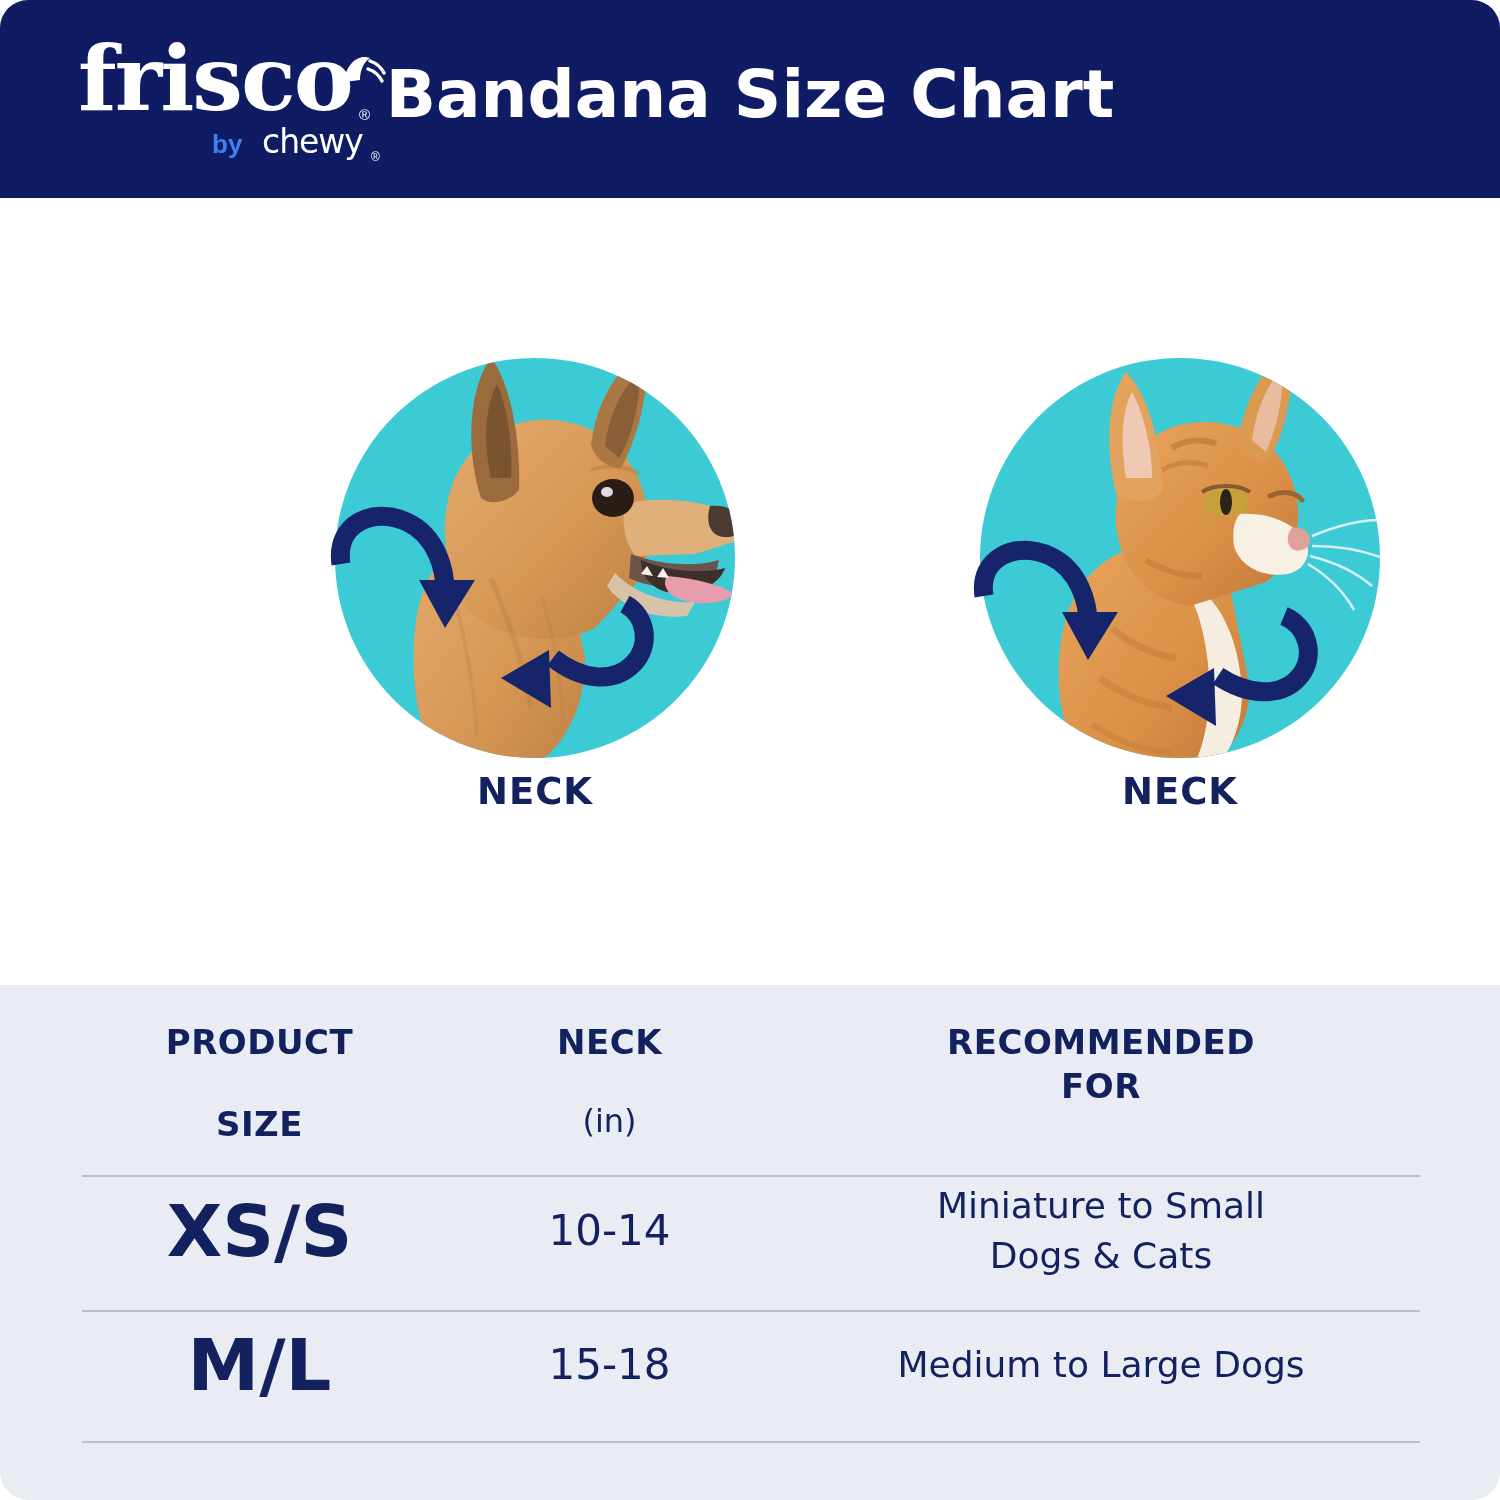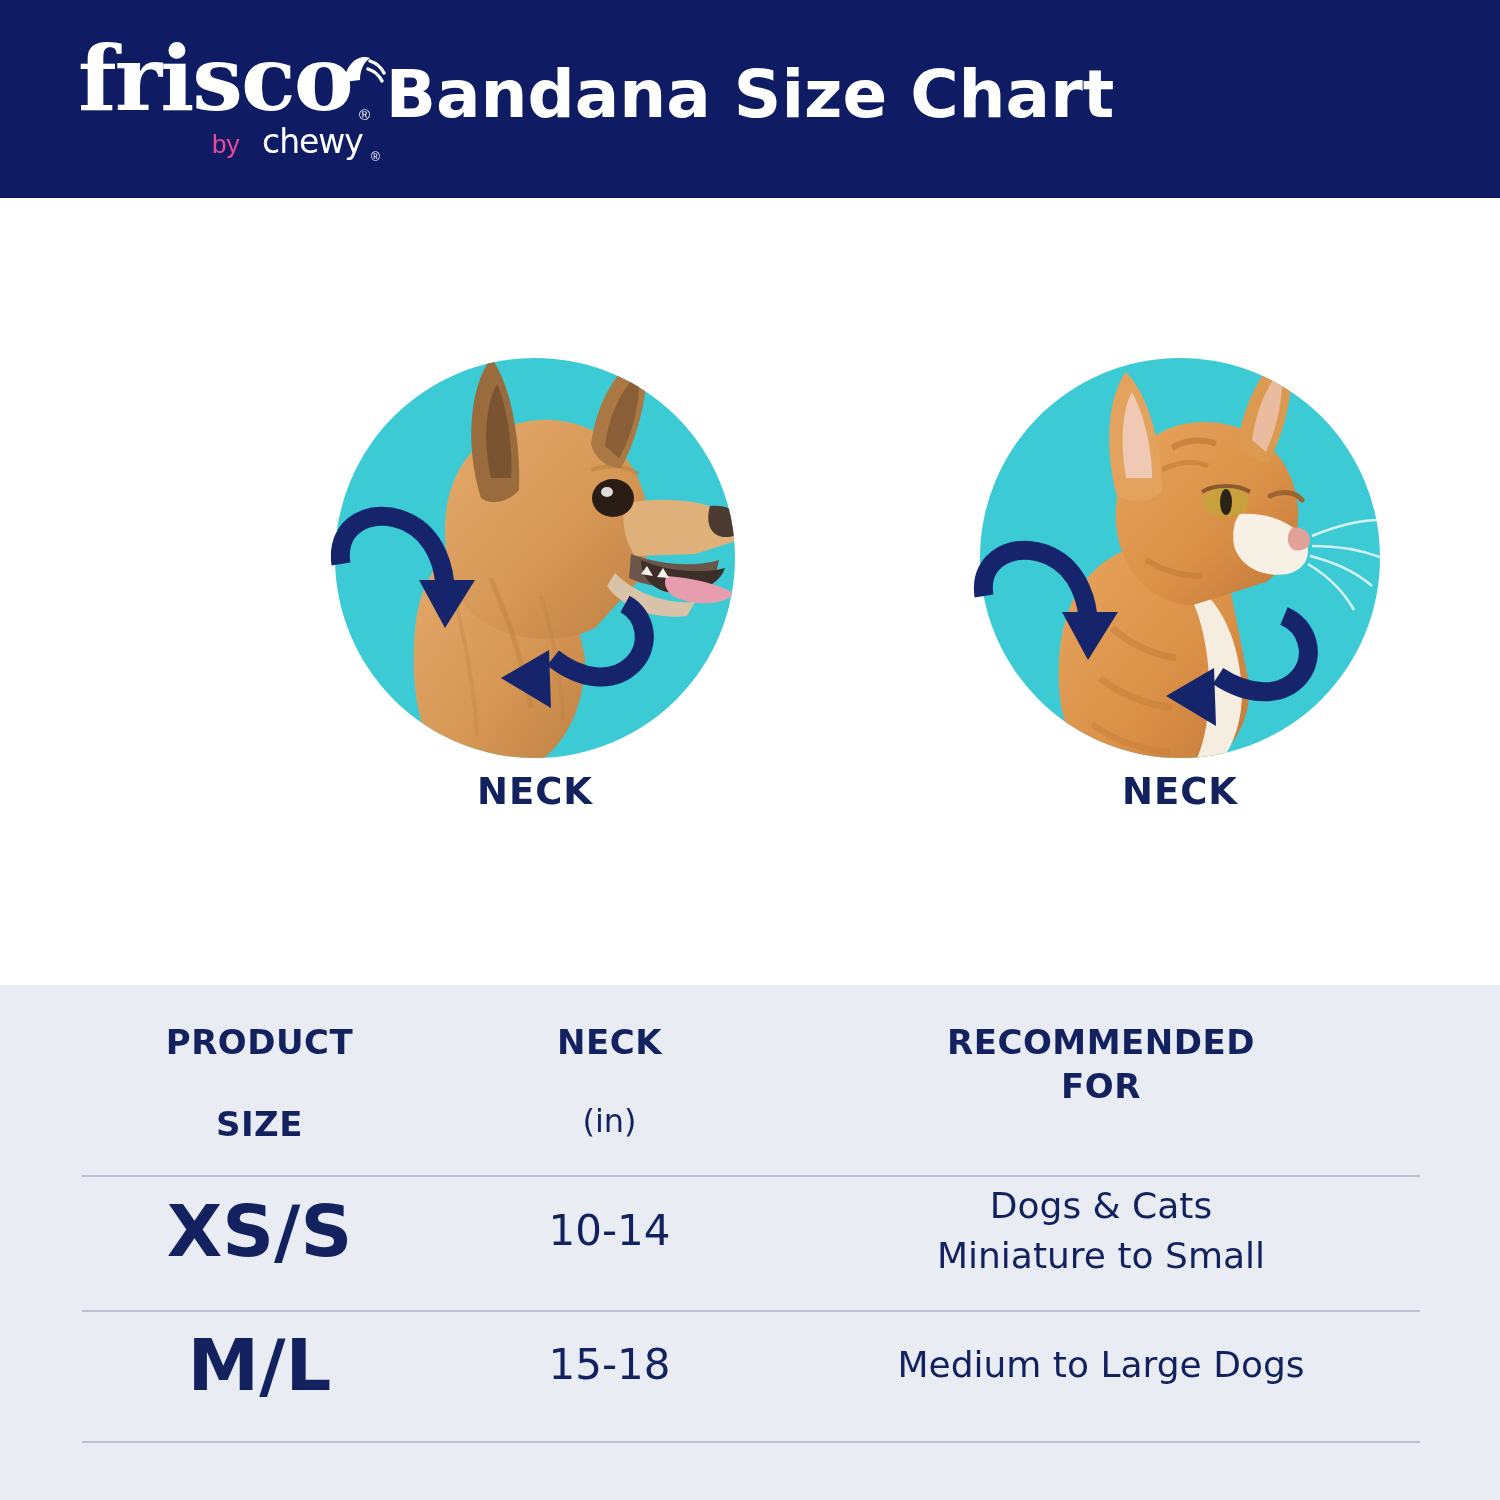--- a/index.html
+++ b/index.html
@@ -10,20 +10,21 @@
   }
   body {
     font-family: "Liberation Sans", sans-serif;
   }
   .page {
     position: relative;
     width: 1500px;
     height: 1500px;
     background: #ffffff;
     overflow: hidden;
+    border-radius: 28px;
   }
 
   
   .header {
     position: absolute;
     left: 0;
     top: 0;
     width: 1500px;
     height: 198px;
     background: #0F1B63;
@@ -60,22 +61,22 @@
     top: 78px;
     font-size: 15px;
     color: #ffffff;
     font-family: "Liberation Sans", sans-serif;
   }
   .logo-by {
     position: absolute;
     left: 134px;
     top: 101px;
     font-size: 26px;
-    font-weight: normal;
-    color: #ec4899;
+    font-weight: bold;
+    color: #3b82f6;
     font-family: "Liberation Sans", sans-serif;
     text-align: center;
   }
   .logo-chewy {
     position: absolute;
     left: 184px;
     top: 94px;
     font-family: "DejaVu Sans", sans-serif;
     font-size: 33px;
     font-weight: normal;
@@ -399,22 +400,22 @@
       </div>
 
       <div class="trow row-1">
         <div class="cell col-size">
           <div class="td-size">XS/S</div>
         </div>
         <div class="cell col-neck">
           <div class="td-neck">10-14</div>
         </div>
         <div class="cell col-rec">
+          <div class="td-rec">Miniature to Small</div>
           <div class="td-rec">Dogs &amp; Cats</div>
-          <div class="td-rec">Miniature to Small</div>
         </div>
       </div>
 
       <div class="trow row-2">
         <div class="cell col-size">
           <div class="td-size">M/L</div>
         </div>
         <div class="cell col-neck">
           <div class="td-neck">15-18</div>
         </div>

